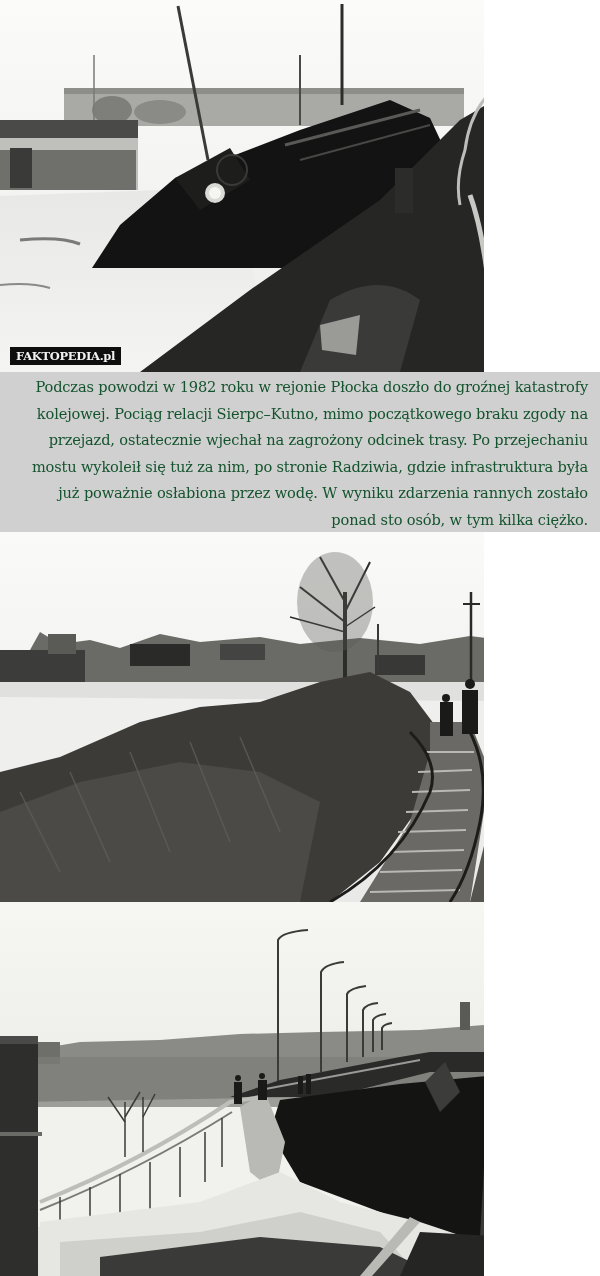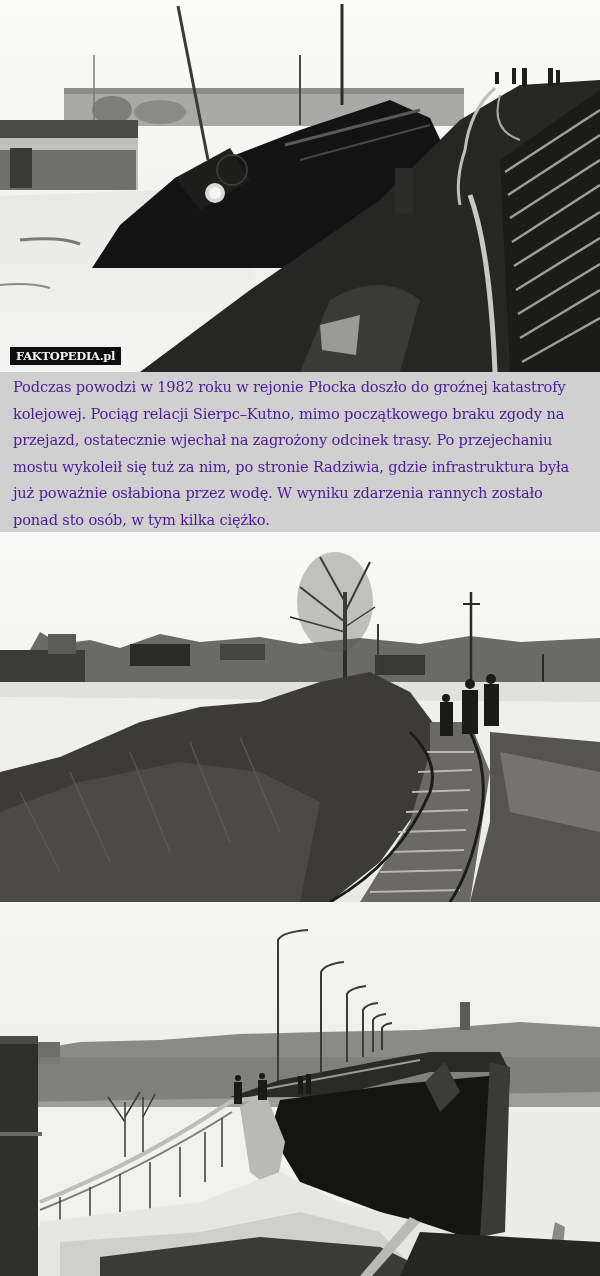--- a/index.html
+++ b/index.html
@@ -1,27 +1,27 @@
 <!DOCTYPE html>
 <html><head>
   <meta charset="utf-8">
   <style>
     * { margin: 0; padding: 0; box-sizing: border-box; }
     html, body { width: 600px; height: 1276px; background: #ffffff; overflow: hidden; }
     body { position: relative; font-family: "DejaVu Serif", "Liberation Serif", serif; }
 
-    .photo { position: absolute; left: 0; width: 600px; overflow: hidden; }
+    .photo { position: absolute; left: 0; width: 484px; overflow: hidden; }
     .photo svg { display: block; width: 600px; height: 100%; }
 
     #photo1 { top: 0; height: 372px; }
     #caption {
       position: absolute; top: 372px; left: 0; width: 600px; height: 160px;
-      background: #d0d0d0; color: #4c1d95;
+      background: #d0d0d0; color: #14532d;
       padding: 2px 12px 0 13px;
-      font-size: 14.6px; line-height: 26.6px; letter-spacing: -0.15px;
+      font-size: 14.6px; line-height: 26.6px; letter-spacing: -0.15px; text-align: right;
     }
     #photo2 { top: 532px; height: 370px; }
     #photo3 { top: 902px; height: 374px; }
 
     .watermark {
       position: absolute; left: 10px; top: 347px;
       background: #0e0e0e; color: #f2f2f2;
       font-family: "DejaVu Serif", serif; font-weight: bold;
       font-size: 11.5px; line-height: 18px; padding: 0 6px; letter-spacing: -0.3px;
     }

